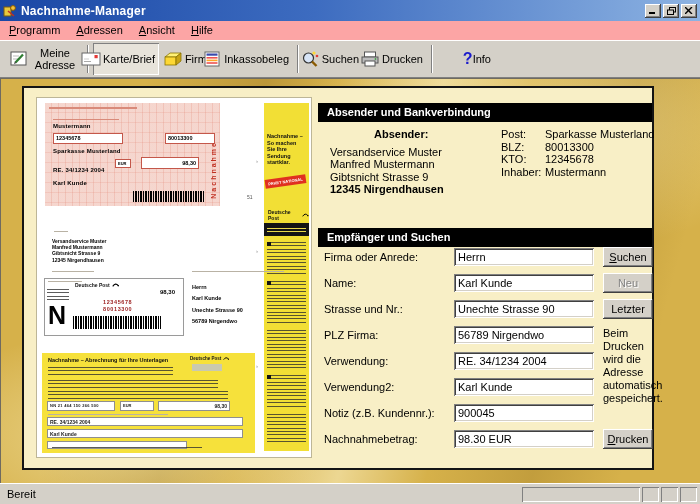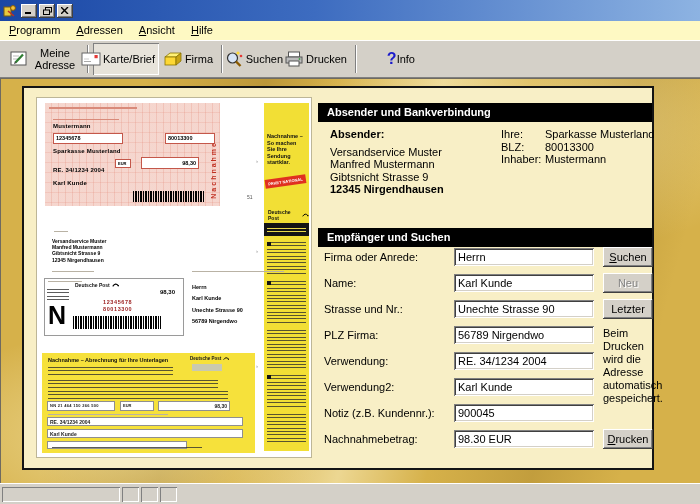--- a/index.html
+++ b/index.html
@@ -15,21 +15,21 @@
     color:#fff; font-weight:bold; font-size:12px;
   }
   .titlebar .title-text { flex:1; letter-spacing:.2px; }
   .winbtn {
     width:16px; height:14px; background:#d4d0c8; border:none; padding:0;
     display:flex; align-items:center; justify-content:center;
     box-shadow: inset -1px -1px 0 #404040, inset 1px 1px 0 #fff, inset -2px -2px 0 #808080;
   }
   .winbtns { display:flex; gap:2px; }
   
-  .menubar { height:19px; display:flex; align-items:center; padding-left:1px; background:#fef9c3; }
+  .menubar { height:19px; display:flex; align-items:center; padding-left:1px; background:#fca5a5; }
   .menu-item { display:inline-block; padding:2px 8px 3px 8px; }
   .menu-item::first-letter { text-decoration: underline; }
   
   .toolbar {
     height:38px; background:#d4d0c8; display:flex; align-items:stretch; padding:2px 0 2px 3px;
     border-top:1px solid #fff; border-bottom:1px solid #808080;
   }
   .tbtn {
     display:flex; flex-direction:row; align-items:center; justify-content:flex-end;
     padding:1px 4px 2px 4px; background:transparent; border:none; font:inherit; gap:0;
@@ -55,21 +55,21 @@
     position:absolute; left:22px; top:8px; width:632px; height:384px;
     background:#f8efc6; border:2px solid #141414;
   }
   
   .sec-header {
     position:absolute; left:294px; width:334px; height:19px; background:#000; color:#fff;
     font-weight:bold; font-size:11px; line-height:19px; padding-left:9px;
   }
   .h1 { top:15px; } .h2 { top:140px; }
   .absender-block { position:absolute; left:306px; top:40px; width:168px; line-height:12.5px; }
-  .absender-block .btitle { font-weight:bold; margin-bottom:5px; }
+  .absender-block .btitle { font-weight:bold; margin-bottom:5px;margin-left:44px; }
   .absender-block .bold { font-weight:bold; }
   .bank-block { position:absolute; left:477px; top:40px; width:156px; line-height:12.5px; }
   .bank-block .btitle { font-weight:bold; margin-bottom:5px; }
   .bank-row { display:flex; }
   .bank-row .blabel { width:44px; }
   
   .fields { position:absolute; left:296px; top:156px; width:336px; height:220px; }
   .frow { position:absolute; left:0; width:100%; height:22px; }
   .flabel { position:absolute; left:4px; top:3px; }
   .finput {
@@ -150,20 +150,21 @@
 <div class="window">
 
   <div class="titlebar">
     <span style="display:flex">
       <svg width="14" height="14">
           <rect x="1" y="3" width="7" height="9" fill="#e8c93d" stroke="#7a5c10"></rect>
           <circle cx="10" cy="4" r="2.4" fill="#f3c13a" stroke="#8a5a00"></circle>
           <path d="M5 7 l6 5" stroke="#c03022" stroke-width="1.6"></path>
         </svg>
     </span>
+    <span class="title-text">Nachnahme-Manager</span>
     <span class="winbtns">
       <button class="winbtn">
           <svg width="8" height="7">
             <rect x="0" y="5" width="6" height="2" fill="#000"></rect>
           </svg>
         </button>
       <button class="winbtn">
           <svg width="9" height="8">
             <rect x="2.5" y="0.5" width="6" height="4.5" fill="none" stroke="#000"></rect>
             <rect x="0.5" y="3" width="6" height="4.5" fill="#d4d0c8" stroke="#000"></rect>
@@ -211,20 +212,32 @@
     </button>
     <button class="tbtn" style="width:58px">
       <span class="ticon">
         <svg width="24" height="18">
             <polygon points="4,7 9,3 20,3 15,7" fill="#fff176" stroke="#8a7400" stroke-width="0.8"></polygon>
             <rect x="4" y="7" width="11" height="8" fill="#fdd835" stroke="#8a7400" stroke-width="0.8"></rect>
             <polygon points="15,7 20,3 20,11 15,15" fill="#c8a415" stroke="#8a7400" stroke-width="0.8"></polygon>
           </svg>
       </span>
       <span>Firma</span>
+    </button>
+    <button class="tbtn" style="width:76px">
+      <span class="ticon">
+        <svg width="24" height="18">
+            <rect x="5" y="2" width="14" height="14" fill="#fff" stroke="#666"></rect>
+            <rect x="6.5" y="3.5" width="11" height="2.2" fill="#3949ab"></rect>
+            <rect x="6.5" y="7" width="11" height="1.6" fill="#ef5350"></rect>
+            <rect x="6.5" y="9.6" width="11" height="1.6" fill="#ffa726"></rect>
+            <rect x="6.5" y="12.2" width="11" height="1.6" fill="#ef5350"></rect>
+          </svg>
+      </span>
+      <span>Inkassobeleg</span>
     </button>
     <span class="tsep"></span>
     <button class="tbtn" style="width:60px">
       <span class="ticon">
         <svg width="24" height="18">
             <circle cx="10.5" cy="8" r="5" fill="#d7e4f6" stroke="#333" stroke-width="1.2"></circle>
             <line x1="14" y1="11.5" x2="18.5" y2="16" stroke="#8a5a00" stroke-width="2.4"></line>
             <circle cx="16" cy="3" r="1.6" fill="#fdd835"></circle>
             <circle cx="19" cy="6" r="1.3" fill="#e53935"></circle>
           </svg>
@@ -362,26 +375,30 @@
       <div class="absender-block">
         <div class="btitle">Absender:</div>
         <div>Versandservice Muster</div>
         <div>Manfred Mustermann</div>
         <div>Gibtsnicht Strasse 9</div>
         <div class="bold">12345 Nirgendhausen</div>
       </div>
 
       <div class="bank-block">
         <div class="bank-row">
-          <span class="blabel">Ihre:</span>
+          <span class="blabel">Post:</span>
           <span>Sparkasse Musterland</span>
         </div>
         <div class="bank-row">
           <span class="blabel">BLZ:</span>
           <span>80013300</span>
+        </div>
+        <div class="bank-row">
+          <span class="blabel">KTO:</span>
+          <span>12345678</span>
         </div>
         <div class="bank-row">
           <span class="blabel">Inhaber:</span>
           <span>Mustermann</span>
         </div>
       </div>
 
       <div class="sec-header h2">
         <span>Empfänger und Suchen</span>
       </div>
@@ -431,19 +448,20 @@
               <span>Drucken</span>
             </button>
         </div>
         <div class="save-note">Beim Drucken wird die Adresse automatisch gespeichert.</div>
       </div>
 
     </div>
   </div>
 
   <div class="statusbar">
+    <span class="status-text">Bereit</span>
     <span class="pane wide"></span>
     <span class="pane small"></span>
     <span class="pane small"></span>
     <span class="pane small"></span>
   </div>
 
 </div>
 
 </body></html>

